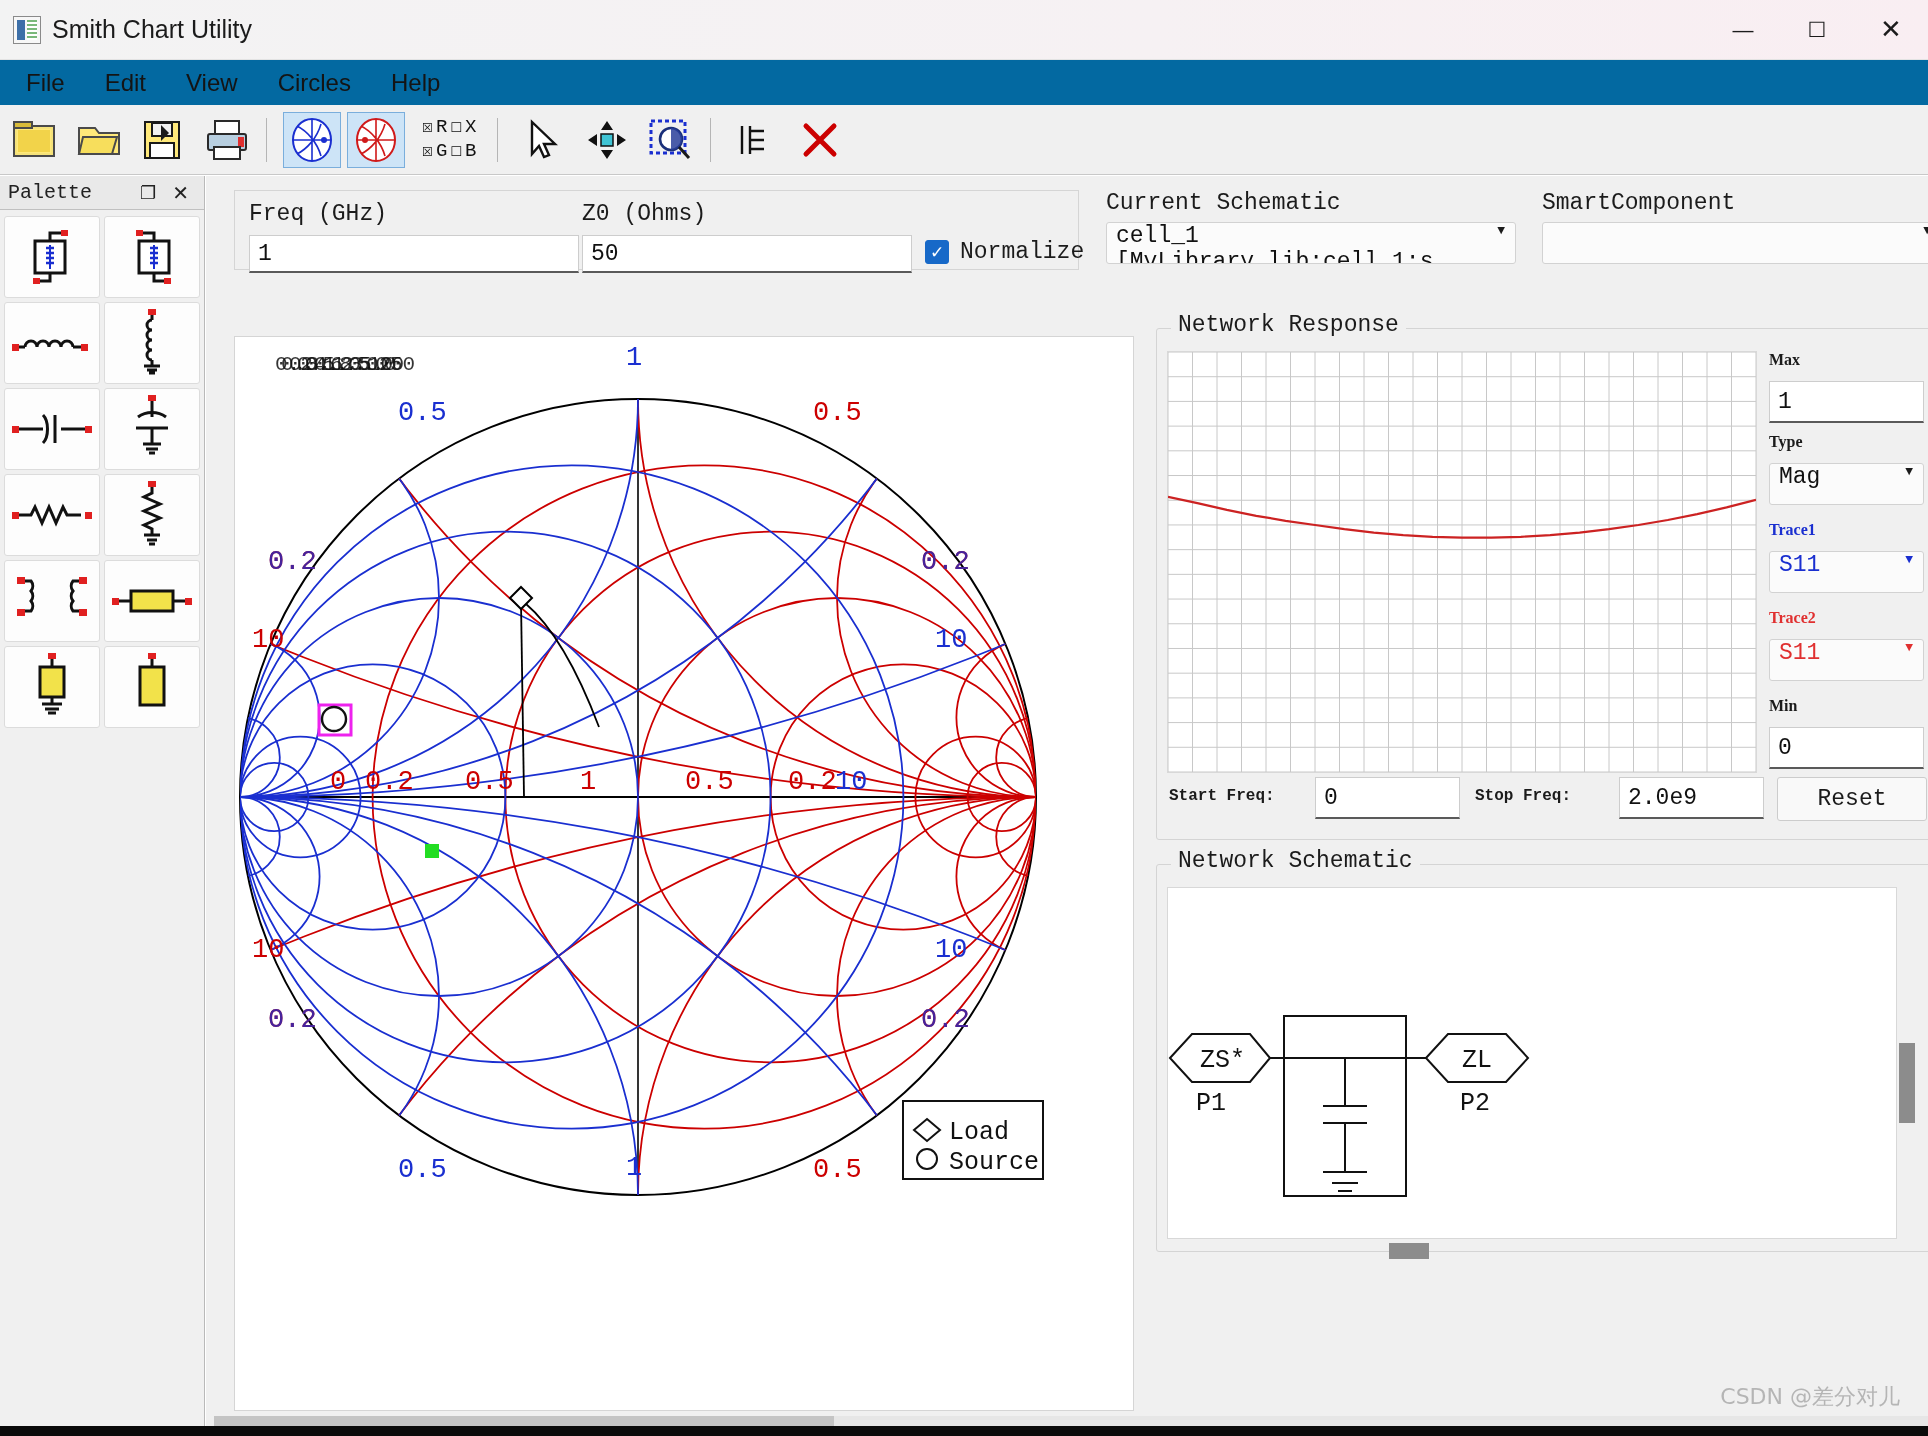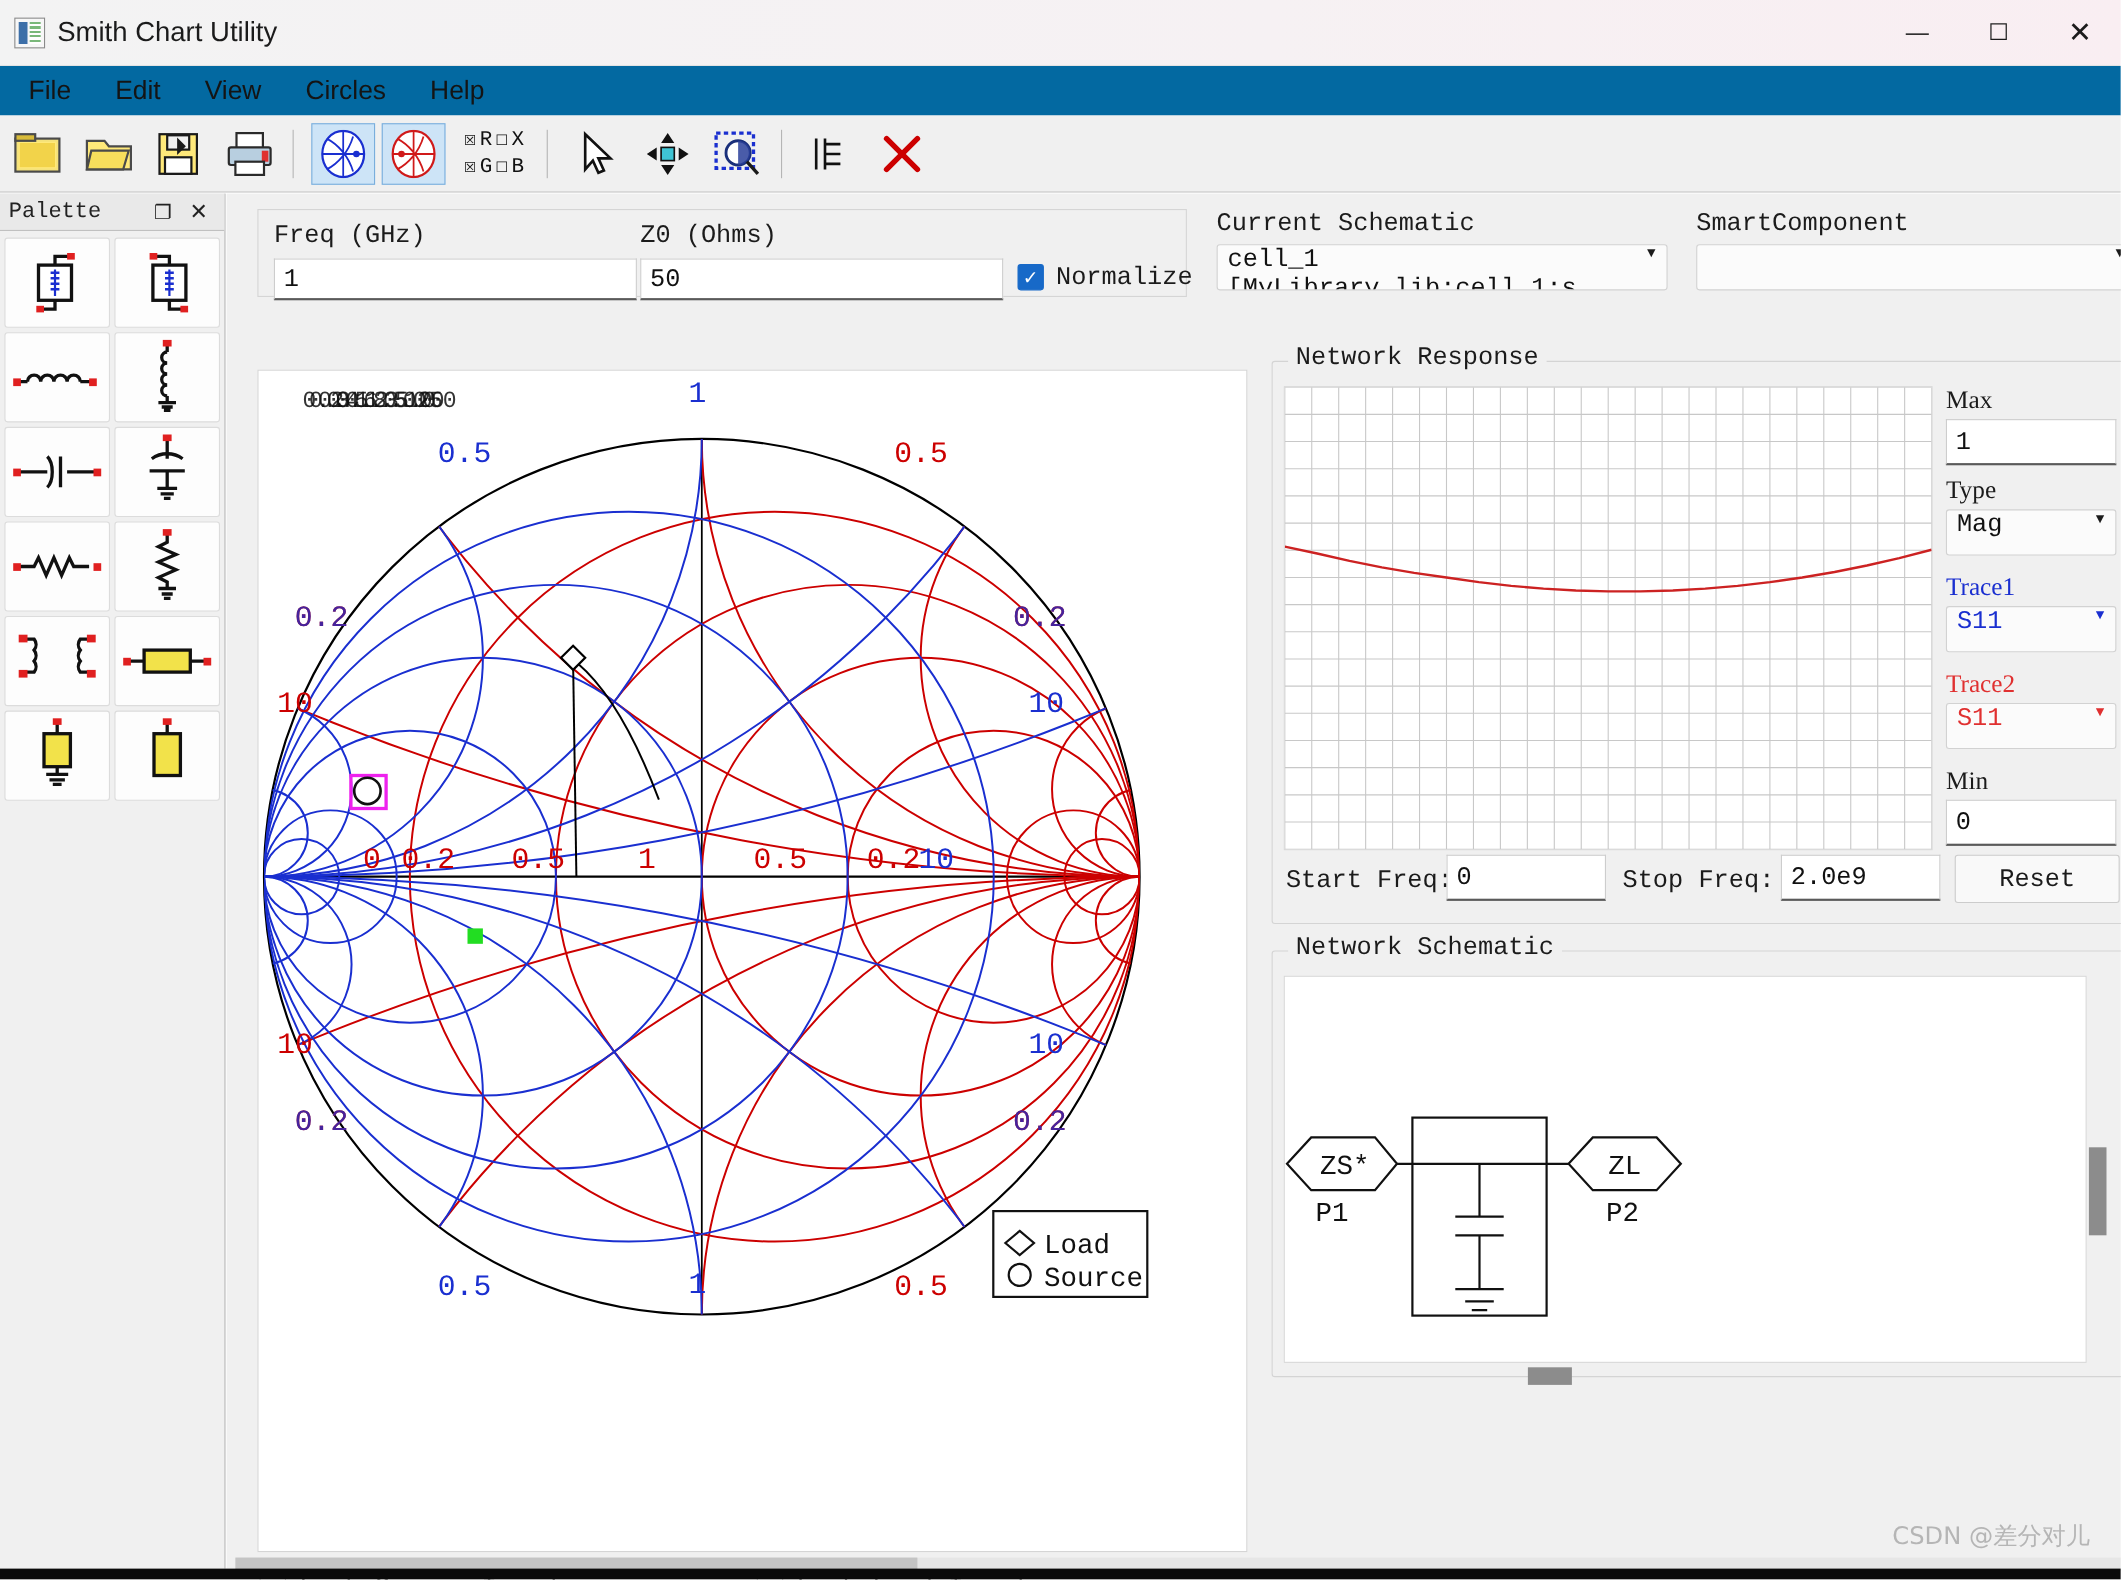--- a/index.html
+++ b/index.html
@@ -124,21 +124,21 @@
   
   .lockrow { position:absolute; display:flex; align-items:center; gap:12px; font-size:23px;
     color:#1b1b1b; font-family:"Liberation Mono", monospace; }
 
   
   .groupbox { position:absolute; border:1px solid #d4d4d4; border-radius:3px; }
   .grouptitle {
     position:absolute; top:-17px; left:14px; background:#f0f0f0; padding:0 7px;
     font-size:23px; color:#1b1b1b; font-family:"Liberation Mono", monospace;
   }
-  .sidelabel { position:absolute; font-size:23px; font-family:"Liberation Serif", serif; color:#1b1b1b; }
+  .sidelabel { position:absolute; font-size:16px; font-family:"Liberation Serif", serif; color:#1b1b1b;font-weight:bold; }
   .btn {
     position:absolute; background:#f9f9f9; border:1px solid #cccccc; border-radius:3px;
     display:flex; align-items:center; justify-content:center;
     font-size:23px; color:#1b1b1b; font-family:"Liberation Mono", monospace;
   }
 
   #statusbar { position:absolute; left:0; top:1426px; width:1928px; height:10px; background:#0a0a0a; }
   #watermark {
     position:absolute; right:28px; top:1382px; font-size:22px; color:#b5b5b5;
     font-family:"DejaVu Sans", sans-serif;

